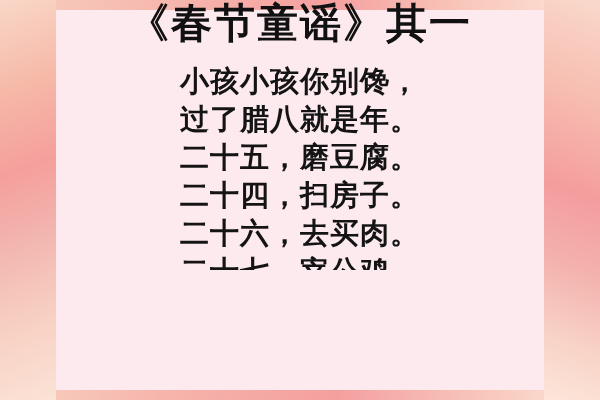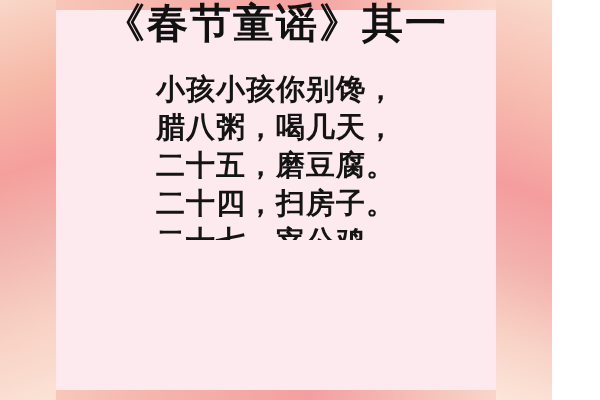--- a/index.html
+++ b/index.html
@@ -8,21 +8,21 @@
   }
   body {
     width: 600px;
     height: 400px;
     overflow: hidden;
     font-family: "Liberation Serif", serif;
     background: #ffffff;
   }
   .poster {
     position: relative;
-    width: 552px;
+    width: 600px;
     height: 400px;
     overflow: hidden;
     background: #ffffff;
   }
   
   .frame-left, .frame-right {
     position: absolute;
     top: 0;
     bottom: 0;
     width: 56px;
@@ -77,21 +77,21 @@
     text-align: center;
     font-size: 41px;
     font-weight: bold;
     letter-spacing: 2px;
     color: #111111;
     font-family: "DejaVu Serif", "Liberation Serif", serif;
     white-space: nowrap;
   }
   .verses {
     position: absolute;
-    top: 60px;
+    top: 52px;
     left: 0;
     right: 0;
     text-align: center;
   }
   .verse-line {
     font-size: 29px;
     font-weight: bold;
     line-height: 38px;
     color: #141414;
     letter-spacing: 1px;
@@ -113,21 +113,22 @@
   <div class="frame-left"></div>
   <div class="frame-right"></div>
 
   <div class="panel">
     <div class="panel-inner">
 
       <div class="title">《春节童谣》其一</div>
 
       <div class="verses">
         <div class="verse-line">小孩小孩你别馋，</div>
-        <div class="verse-line">腊八粥，喝几天，</div>
+        <div class="verse-line">过了腊八就是年。</div>
         <div class="verse-line">二十五，磨豆腐。</div>
         <div class="verse-line">二十四，扫房子。</div>
+        <div class="verse-line">二十六，去买肉。</div>
         <div class="verse-line clipped">二十七，宰公鸡。</div>
       </div>
 
     </div>
   </div>
 </div>
 
 </body></html>

